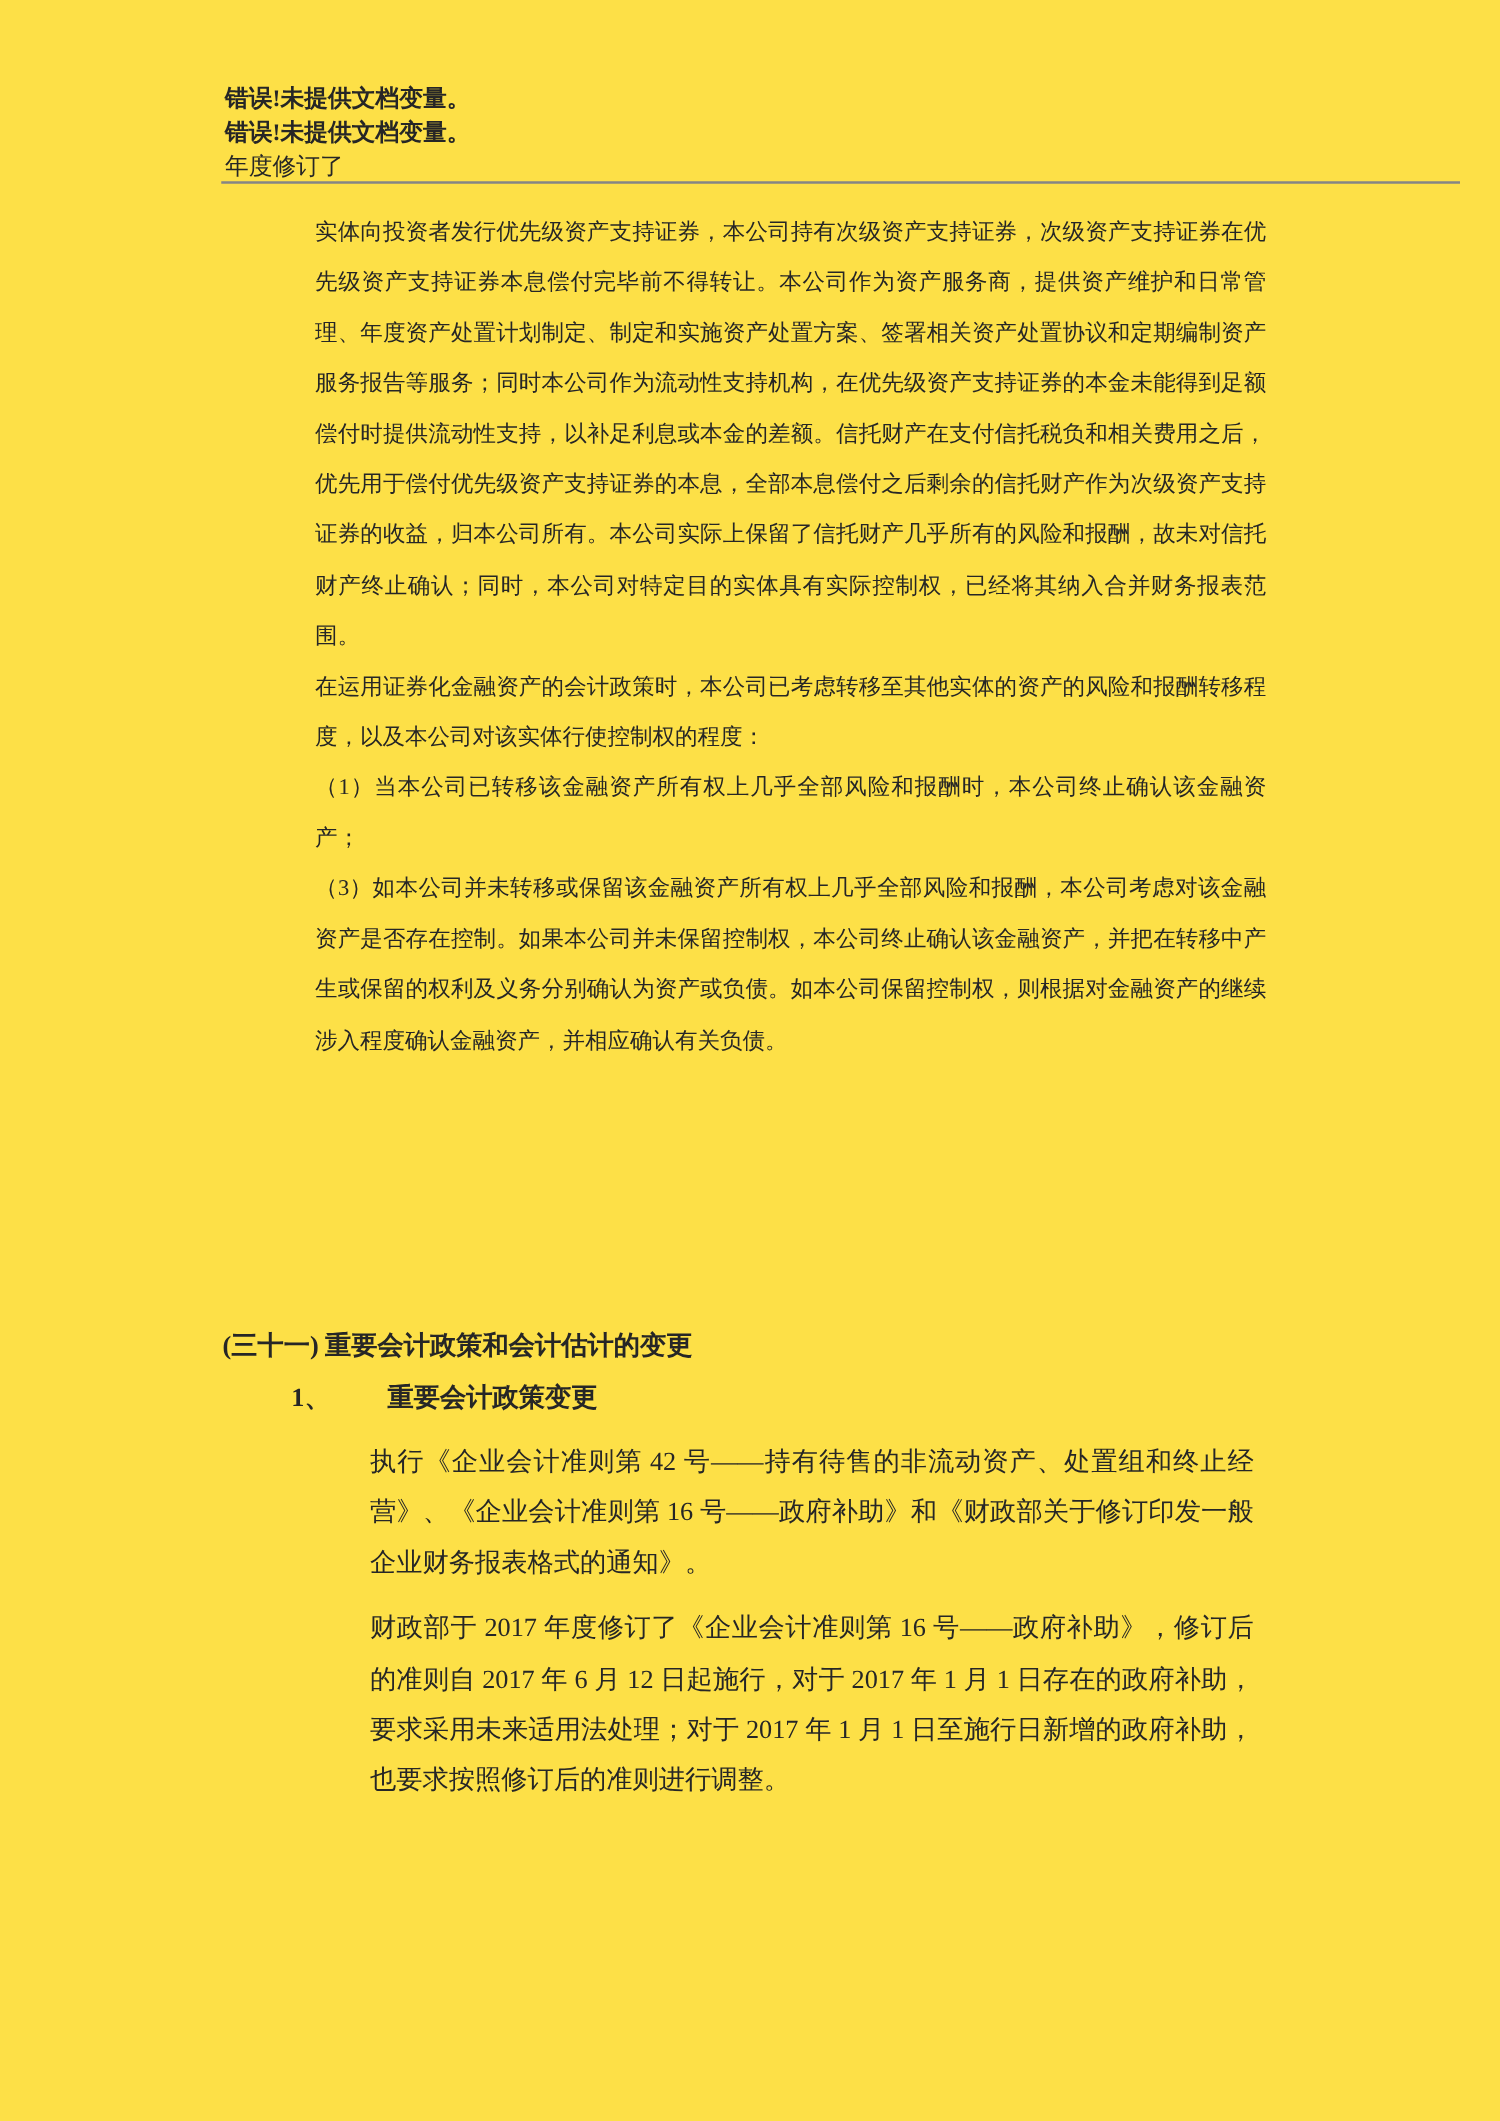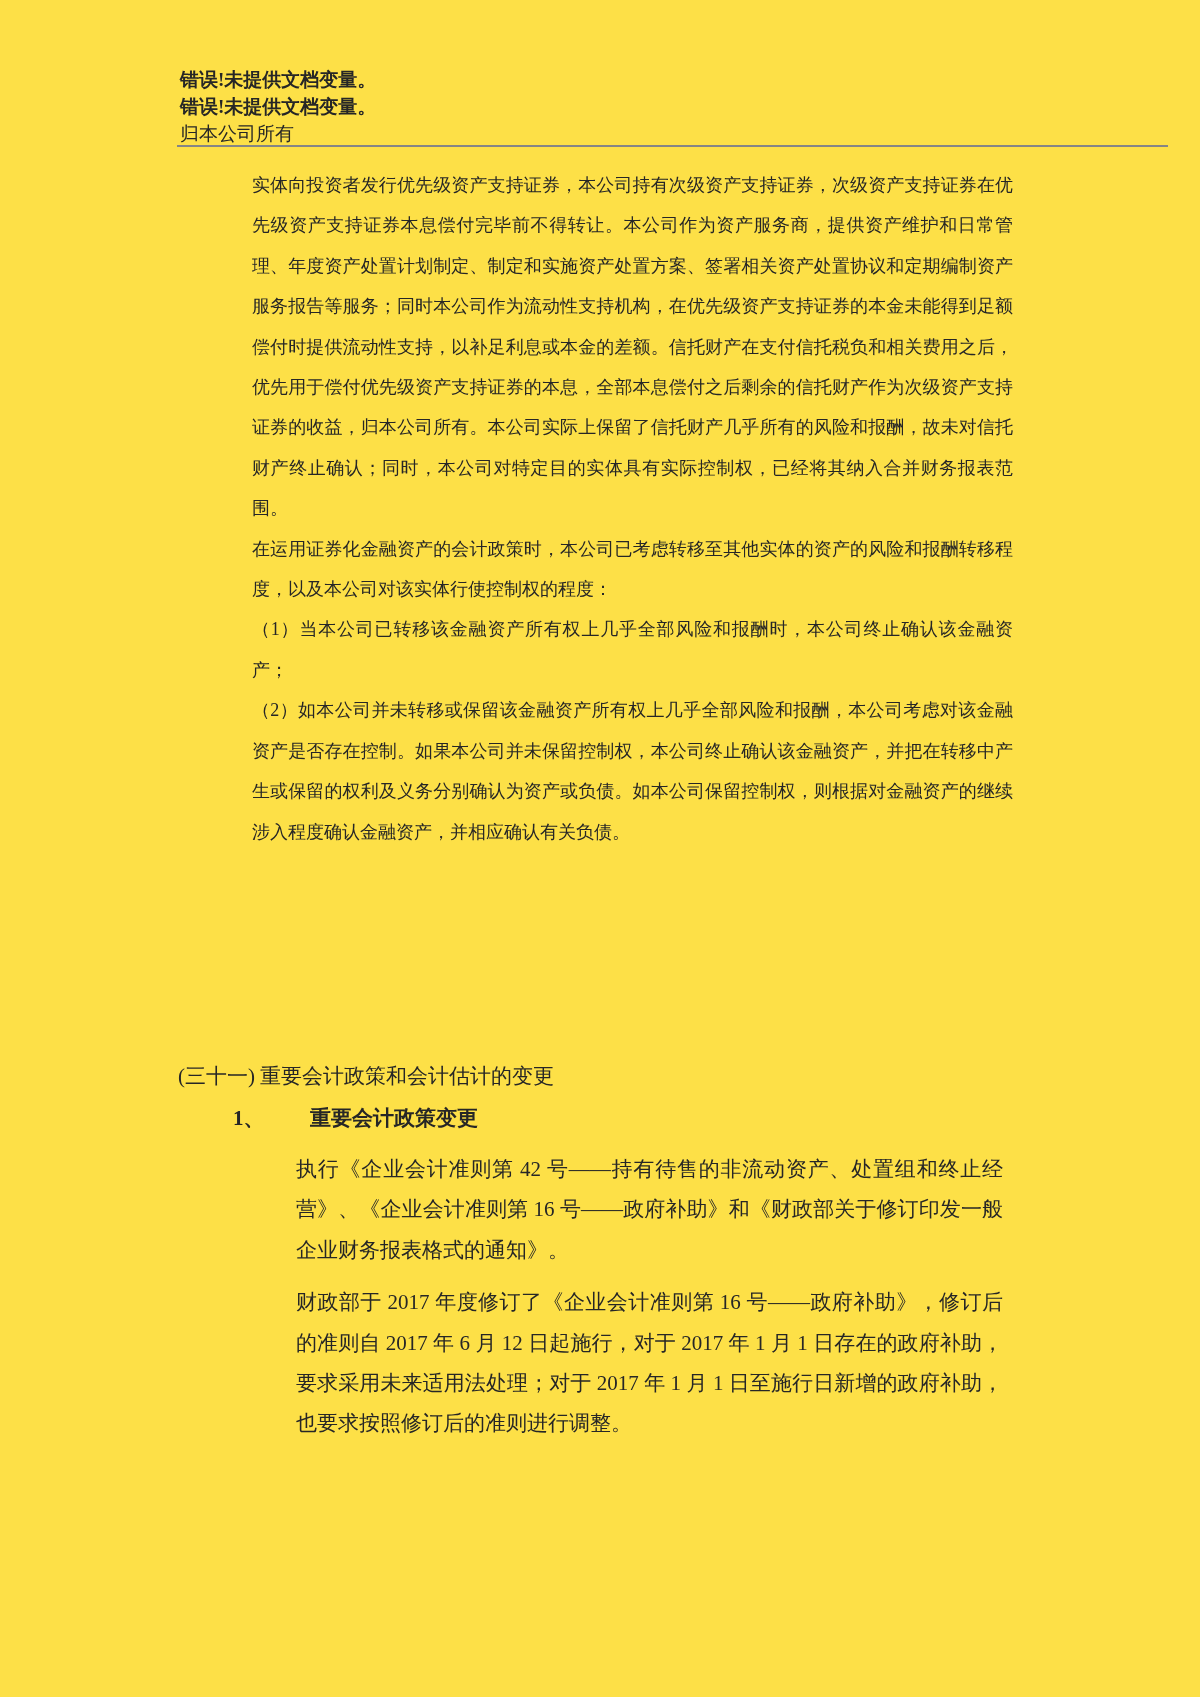--- a/index.html
+++ b/index.html
@@ -43,21 +43,21 @@
     text-align: justify;
     text-justify: inter-character;
   }
   .body-block p { margin: 0; padding: 0; }
   
   .sec-heading {
     position: absolute;
     left: 178px;
     top: 1062px;
     font-size: 21px;
-    font-weight: normal;
+    font-weight: bold;
     white-space: nowrap;
   }
   .sec-heading .sec-title { position: absolute; left: 82px; top: 0; }
   .sub-heading {
     position: absolute;
     left: 233px;
     top: 1104px;
     font-size: 21px;
     font-weight: bold;
     white-space: nowrap;
@@ -77,30 +77,30 @@
   .section-block p { margin: 12px; padding: 0; }
 </style>
 </head>
 <body>
 
 <div class="page">
 
   <div class="doc-header">
     <span class="hline bold">错误!未提供文档变量。</span>
     <span class="hline bold">错误!未提供文档变量。</span>
-    <span class="hline">归本公司所有</span>
+    <span class="hline">年度修订了</span>
   </div>
 
   <div class="header-rule"></div>
 
   <div class="body-block">
     <p>实体向投资者发行优先级资产支持证券，本公司持有次级资产支持证券，次级资产支持证券在优先级资产支持证券本息偿付完毕前不得转让。本公司作为资产服务商，提供资产维护和日常管理、年度资产处置计划制定、制定和实施资产处置方案、签署相关资产处置协议和定期编制资产服务报告等服务；同时本公司作为流动性支持机构，在优先级资产支持证券的本金未能得到足额偿付时提供流动性支持，以补足利息或本金的差额。信托财产在支付信托税负和相关费用之后，优先用于偿付优先级资产支持证券的本息，全部本息偿付之后剩余的信托财产作为次级资产支持证券的收益，归本公司所有。本公司实际上保留了信托财产几乎所有的风险和报酬，故未对信托财产终止确认；同时，本公司对特定目的实体具有实际控制权，已经将其纳入合并财务报表范围。</p>
     <p>在运用证券化金融资产的会计政策时，本公司已考虑转移至其他实体的资产的风险和报酬转移程度，以及本公司对该实体行使控制权的程度：</p>
     <p>（1）当本公司已转移该金融资产所有权上几乎全部风险和报酬时，本公司终止确认该金融资产；</p>
-    <p>（2）如本公司并未转移或保留该金融资产所有权上几乎全部风险和报酬，本公司考虑对该金融资产是否存在控制。如果本公司并未保留控制权，本公司终止确认该金融资产，并把在转移中产生或保留的权利及义务分别确认为资产或负债。如本公司保留控制权，则根据对金融资产的继续涉入程度确认金融资产，并相应确认有关负债。</p>
+    <p>（3）如本公司并未转移或保留该金融资产所有权上几乎全部风险和报酬，本公司考虑对该金融资产是否存在控制。如果本公司并未保留控制权，本公司终止确认该金融资产，并把在转移中产生或保留的权利及义务分别确认为资产或负债。如本公司保留控制权，则根据对金融资产的继续涉入程度确认金融资产，并相应确认有关负债。</p>
   </div>
 
   <div class="sec-heading">
     <span class="sec-num">(三十一)</span>
     <span class="sec-title">重要会计政策和会计估计的变更</span>
   </div>
 
   <div class="sub-heading">
     <span class="sub-num">1、</span>
     <span class="sub-title">重要会计政策变更</span>

